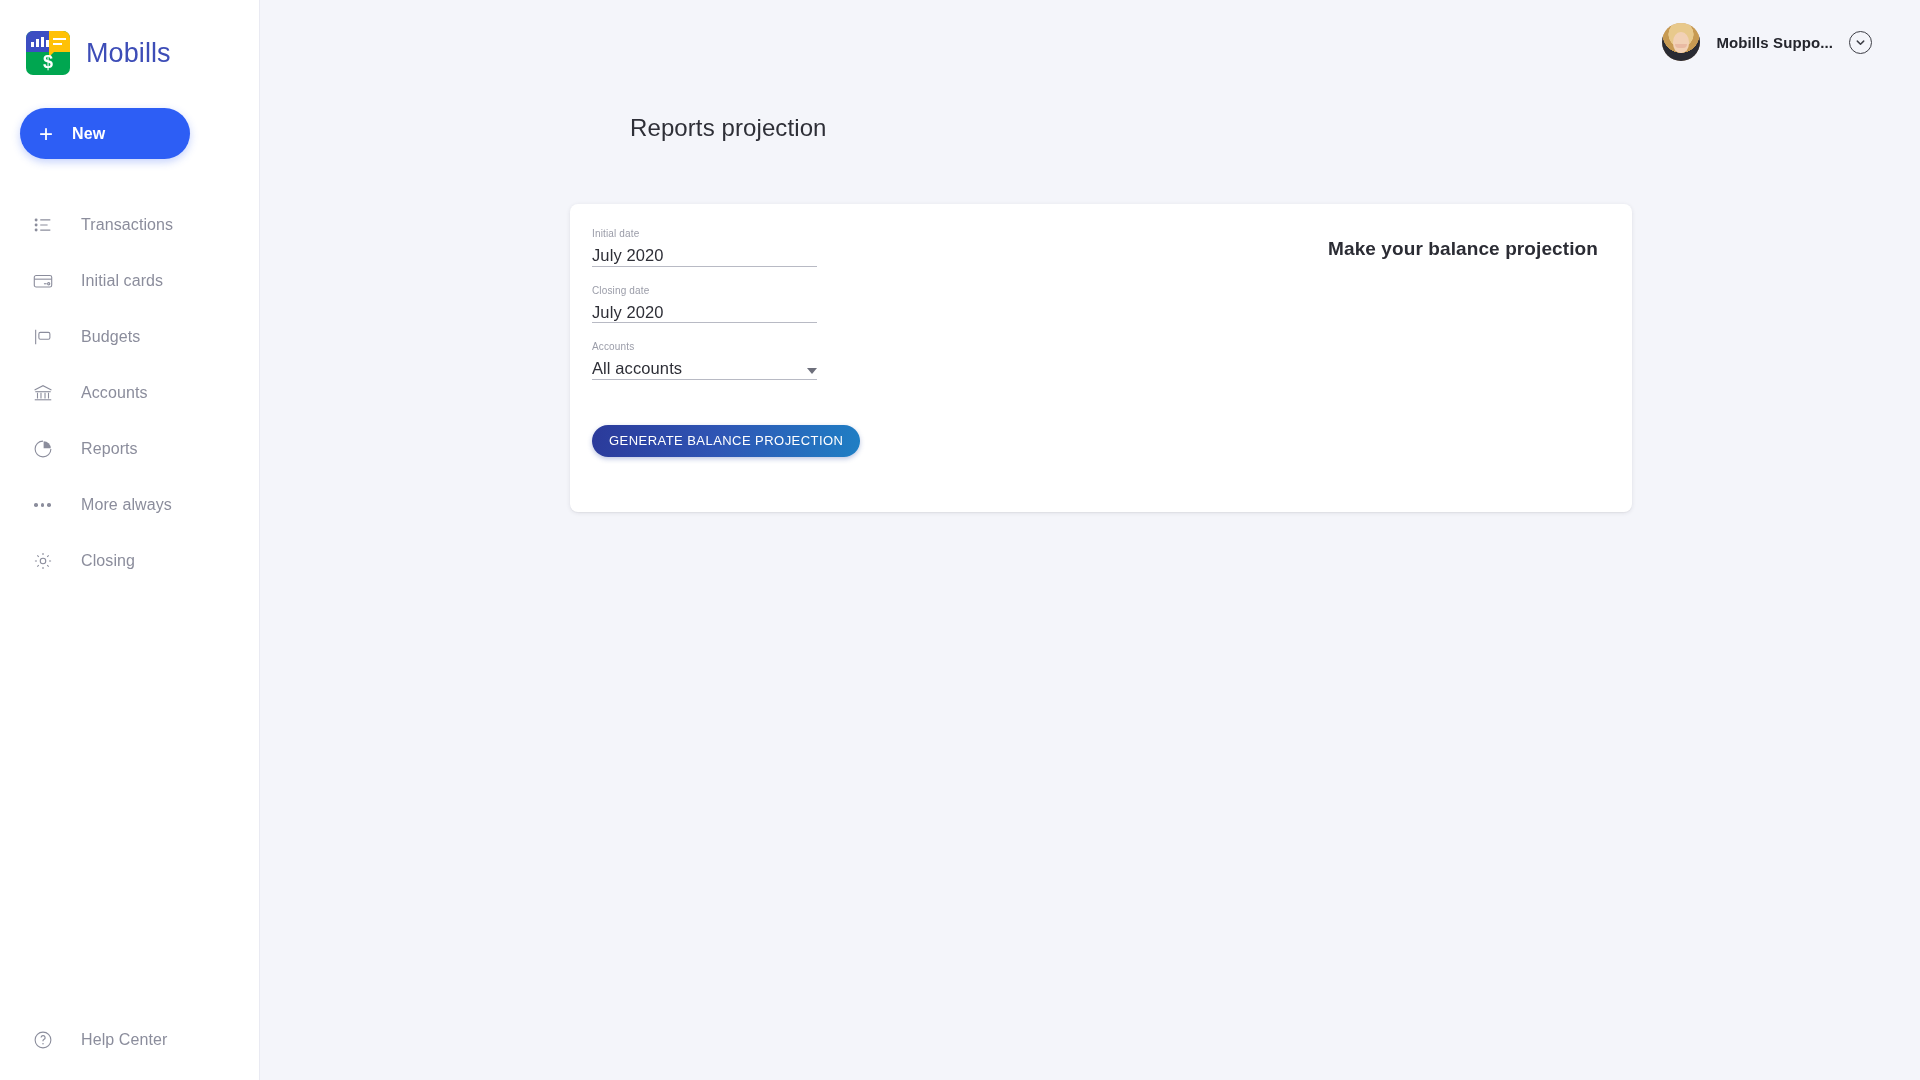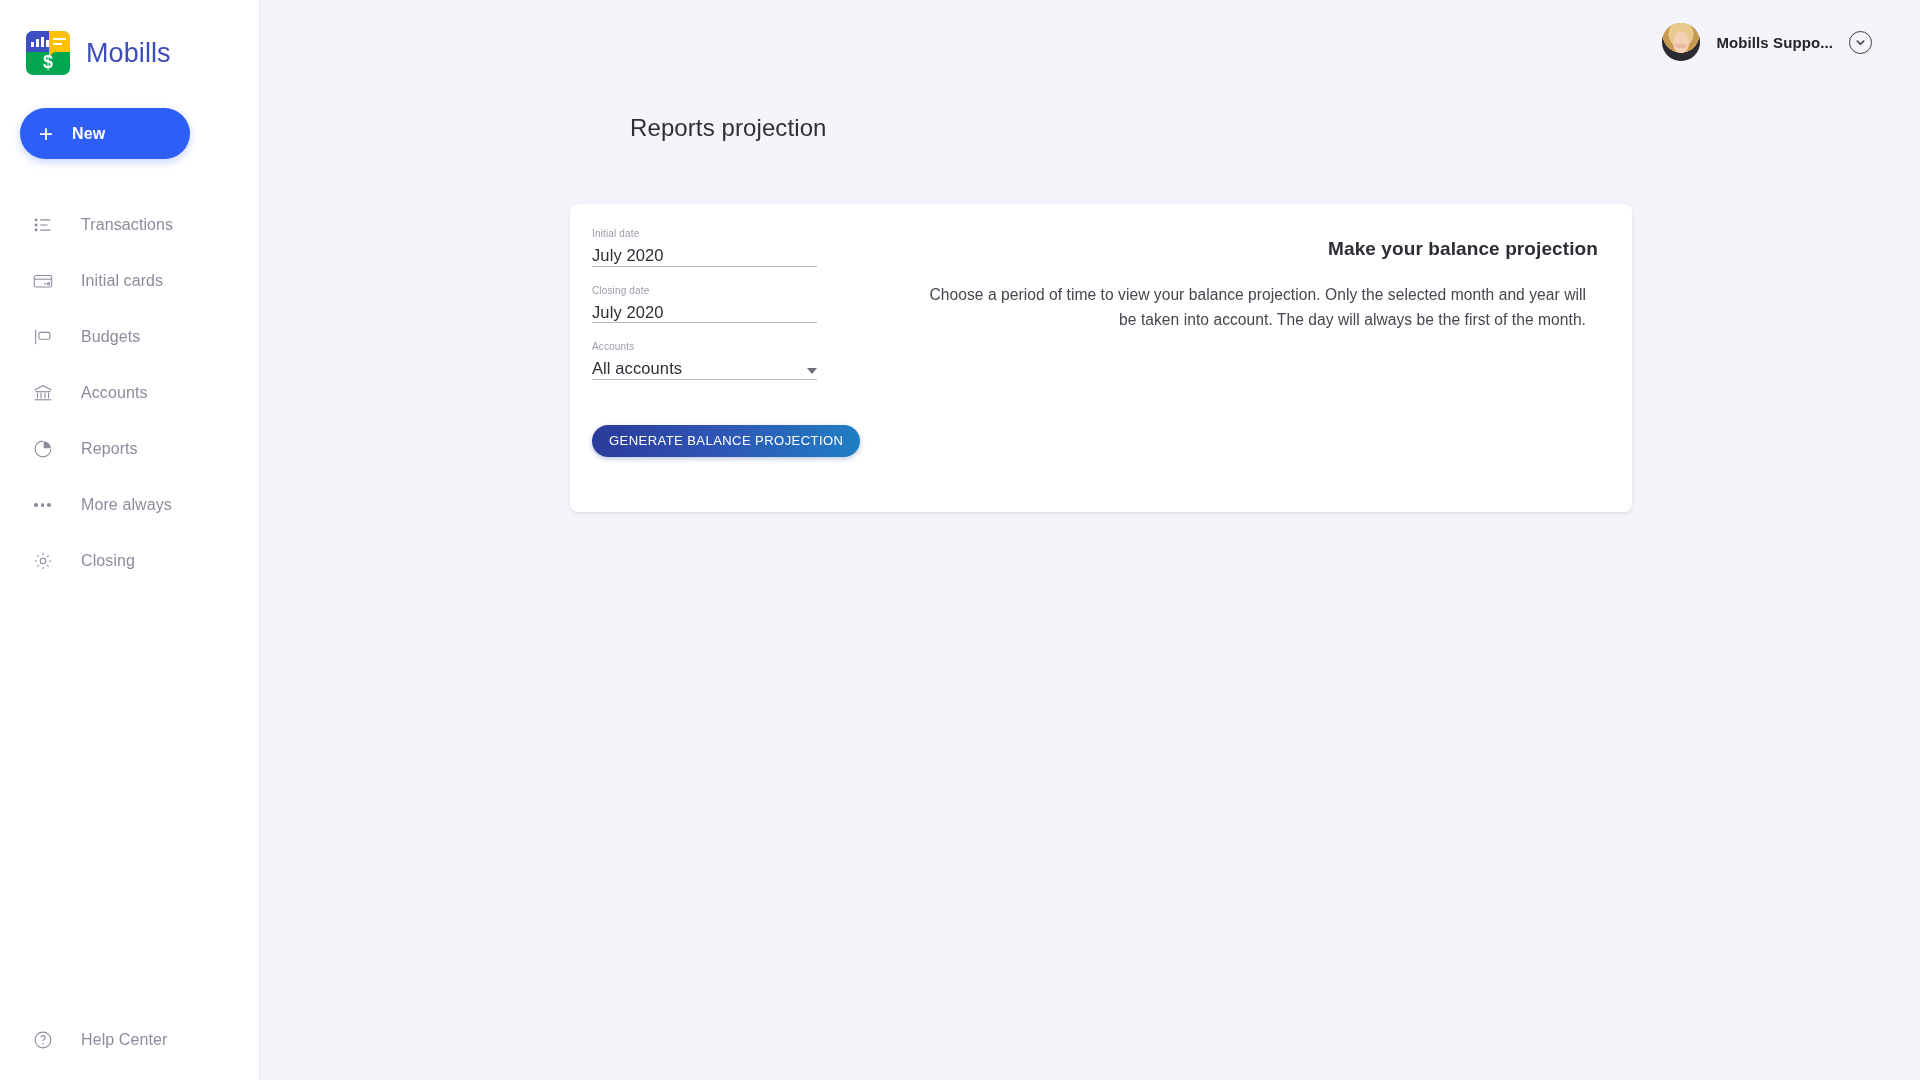--- a/index.html
+++ b/index.html
@@ -526,20 +526,19 @@
             <div class="caret"></div>
           </div>
         </div>
 
         <button class="generate-btn">GENERATE BALANCE PROJECTION</button>
 
       </div>
 
       <div class="card-right">
         <div class="panel-title">Make your balance projection</div>
-        <div class="panel-text">Choose a period of time to view your balance projection. Only the selected month and year will be taken into account. The day will always be the first of the month.</div>
       </div>
 
     </div>
 
   </section>
 
 </div>
 
 </body></html>

